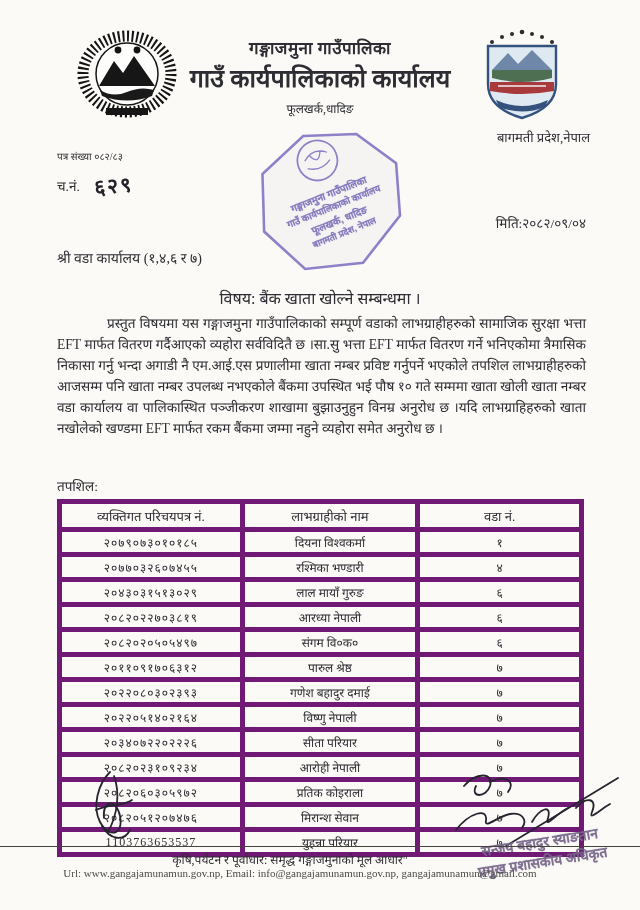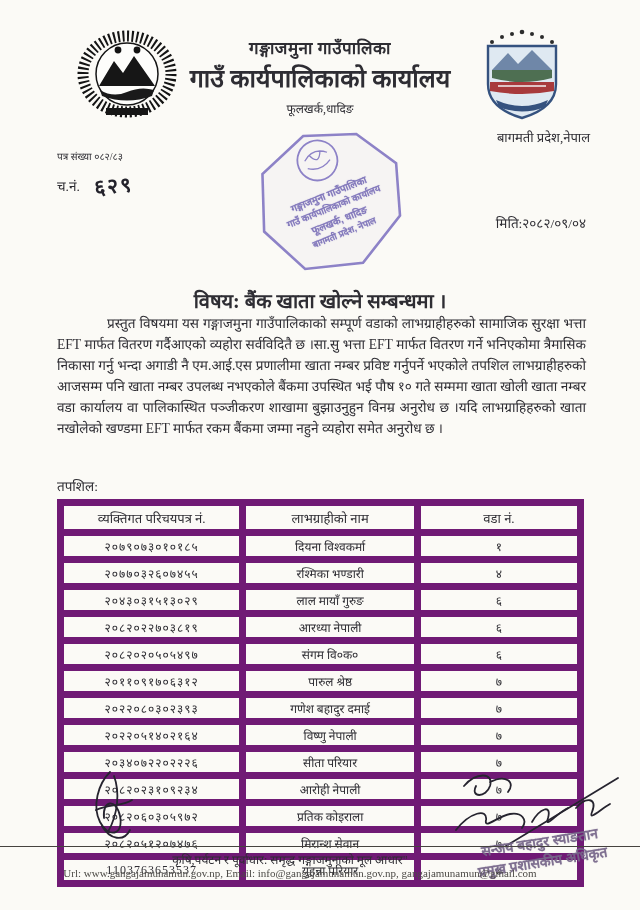--- a/index.html
+++ b/index.html
@@ -25,26 +25,26 @@
   
   .stamp-wrap{left:252px;top:128px;width:160px;height:148px;transform:rotate(-22deg);opacity:.82;}
   .stamp-svg{position:absolute;left:0;top:0;}
   .stamp-text{position:absolute;width:160px;text-align:center;color:#6a5eb0;font-weight:bold;font-family:"Liberation Sans","DejaVu Sans",sans-serif;text-shadow:0 0 1px rgba(106,94,176,.6);}
   .st1{top:58px;font-size:10px;}
   .st2{top:72px;font-size:9.5px;}
   .st3{top:86px;font-size:10px;}
   .st4{top:100px;font-size:9px;}
   
   .addressee{left:57px;top:248px;font-size:14px;}
-  .subject{left:70px;top:287px;width:500px;font-size:20px;font-weight:700;text-align:center;}
+  .subject{left:70px;top:287px;width:500px;font-size:16px;font-weight:400;text-align:center;}
   .body-par{left:57px;top:313px;width:529px;font-size:13.6px;line-height:21px;text-align:justify;text-indent:50px;}
   .tapsil{left:57px;top:477px;font-size:13.5px;}
   
   table.benef{position:absolute;left:57px;top:499px;width:527px;border-collapse:collapse;font-size:12px;}
-  table.benef th,table.benef td{border:7px solid #701a75;text-align:center;padding:1px 2px;height:18px;font-weight:normal;}
+  table.benef th,table.benef td{border:5px solid #701a75;text-align:center;padding:1px 2px;height:18px;font-weight:normal;}
   table.benef th{font-size:13px;height:21px;}
   col.c1{width:184px;} col.c2{width:177px;} col.c3{width:166px;}
   td.idnum{letter-spacing:1px;font-size:12px;}
   
   .sig{stroke:#26242f;fill:none;stroke-width:1.8;stroke-linecap:round;}
   .officer-stamp{left:436px;top:832px;width:210px;transform:rotate(-9deg);color:rgba(118,102,138,.88);font-weight:bold;text-align:center;font-family:"Liberation Sans","DejaVu Sans",sans-serif;text-shadow:0 0 1px rgba(118,102,138,.55);}
   .officer-stamp .o1{font-size:14px;}
   .officer-stamp .o2{font-size:14px;margin-top:1px;}
   
   .footer-rule{left:0;top:846px;width:640px;border-top:1.3px solid #46433f;height:0;}
@@ -102,20 +102,21 @@
       <polygon points="78,2 128,20 154,62 138,112 86,142 30,126 6,76 26,22" fill="rgba(116,103,186,0.05)" stroke="#7568bd" stroke-width="2.6"></polygon>
       <circle cx="82" cy="30" r="20" fill="none" stroke="#7568bd" stroke-width="1.8"></circle>
       <path d="M70 26 q12 -10 24 0 M70 34 q12 8 24 0 M76 22 q6 14 12 0" fill="none" stroke="#7568bd" stroke-width="1.3"></path>
     </svg>
     <div class="stamp-text st1">गङ्गाजमुना गाउँपालिका</div>
     <div class="stamp-text st2">गाउँ कार्यपालिकाको कार्यालय</div>
     <div class="stamp-text st3">फूलखर्क, धादिङ</div>
     <div class="stamp-text st4">बागमती प्रदेश, नेपाल</div>
   </div>
 
+  <div class="abs addressee">श्री वडा कार्यालय (१,४,६ र ७)</div>
   <div class="abs subject">विषय: बैंक खाता खोल्ने सम्बन्धमा ।</div>
   <div class="abs body-par">प्रस्तुत विषयमा यस गङ्गाजमुना गाउँपालिकाको सम्पूर्ण वडाको लाभग्राहीहरुको सामाजिक सुरक्षा भत्ता EFT मार्फत वितरण गर्दैआएको व्यहोरा सर्वविदितै छ ।सा.सु भत्ता EFT मार्फत वितरण गर्ने भनिएकोमा त्रैमासिक निकासा गर्नु भन्दा अगाडी नै एम.आई.एस प्रणालीमा खाता नम्बर प्रविष्ट गर्नुपर्ने भएकोले तपशिल लाभग्राहीहरुको आजसम्म पनि खाता नम्बर उपलब्ध नभएकोले बैंकमा उपस्थित भई पौष १० गते सम्ममा खाता खोली खाता नम्बर वडा कार्यालय वा पालिकास्थित पञ्जीकरण शाखामा बुझाउनुहुन विनम्र अनुरोध छ ।यदि लाभग्राहिहरुको खाता नखोलेको खण्डमा EFT मार्फत रकम बैंकमा जम्मा नहुने व्यहोरा समेत अनुरोध छ ।</div>
   <div class="abs tapsil">तपशिल:</div>
 
   <table class="benef">
     <colgroup>
         <col class="c1">
         <col class="c2">
         <col class="c3">
       </colgroup>

